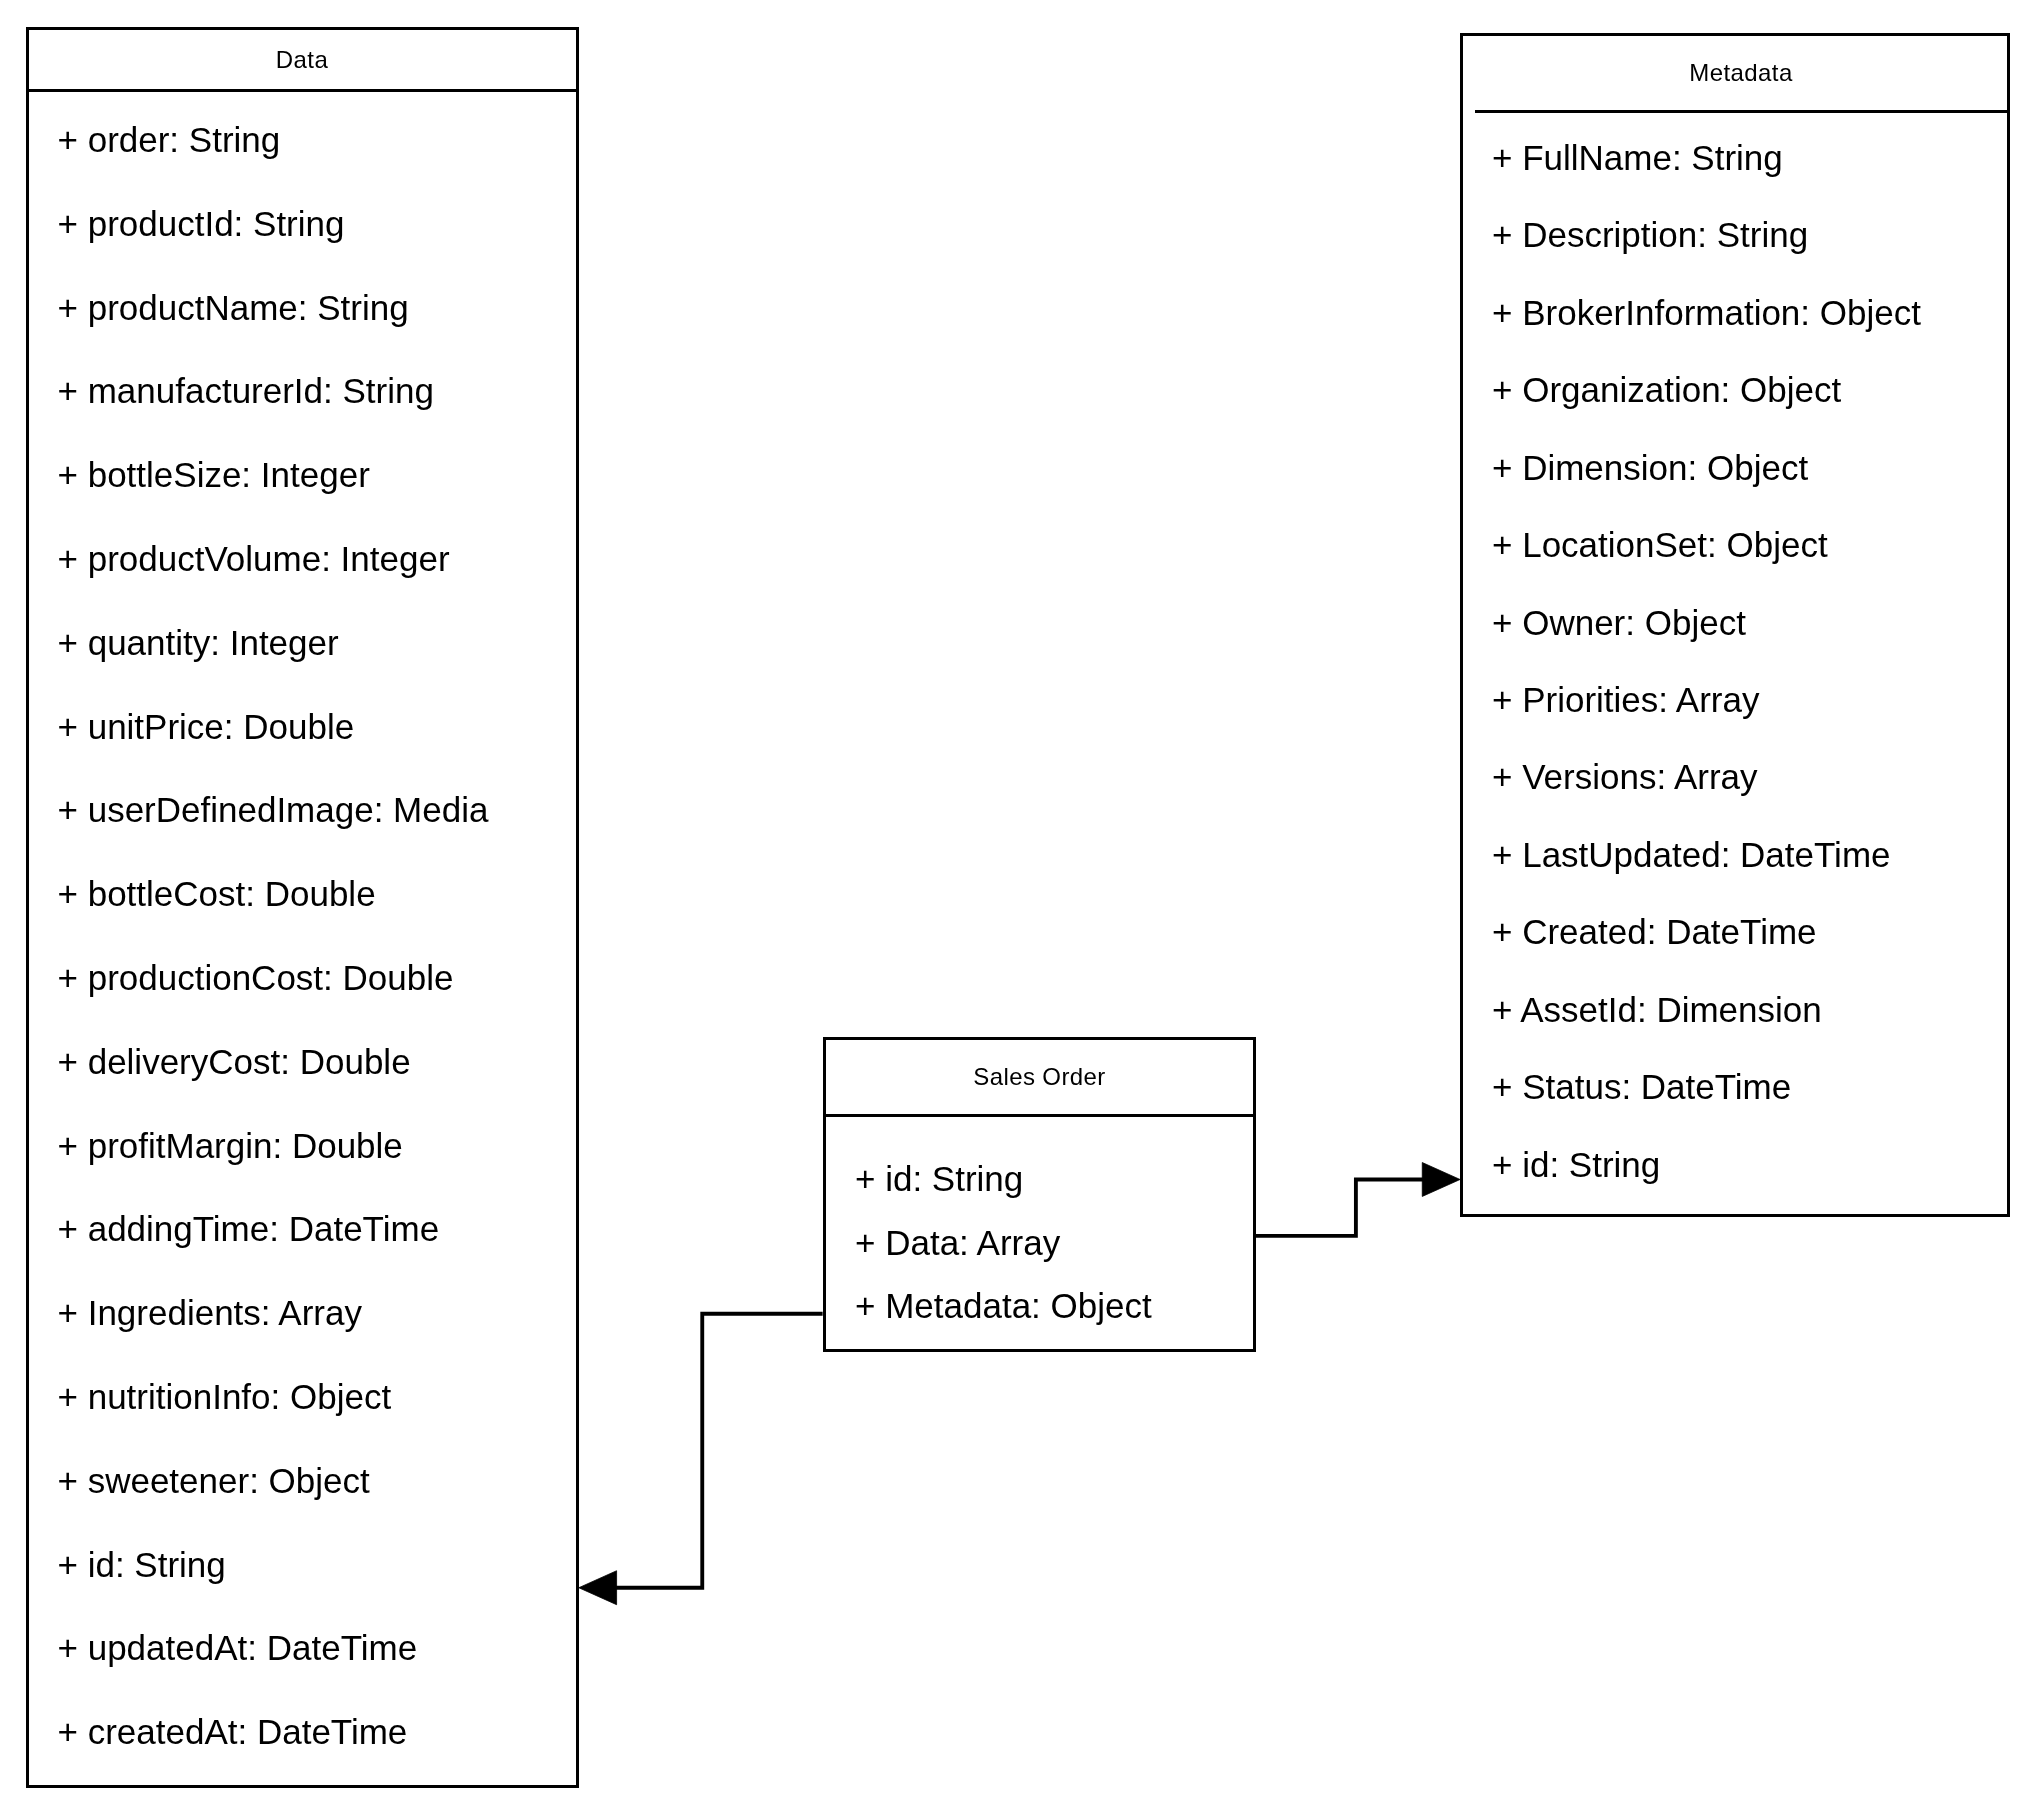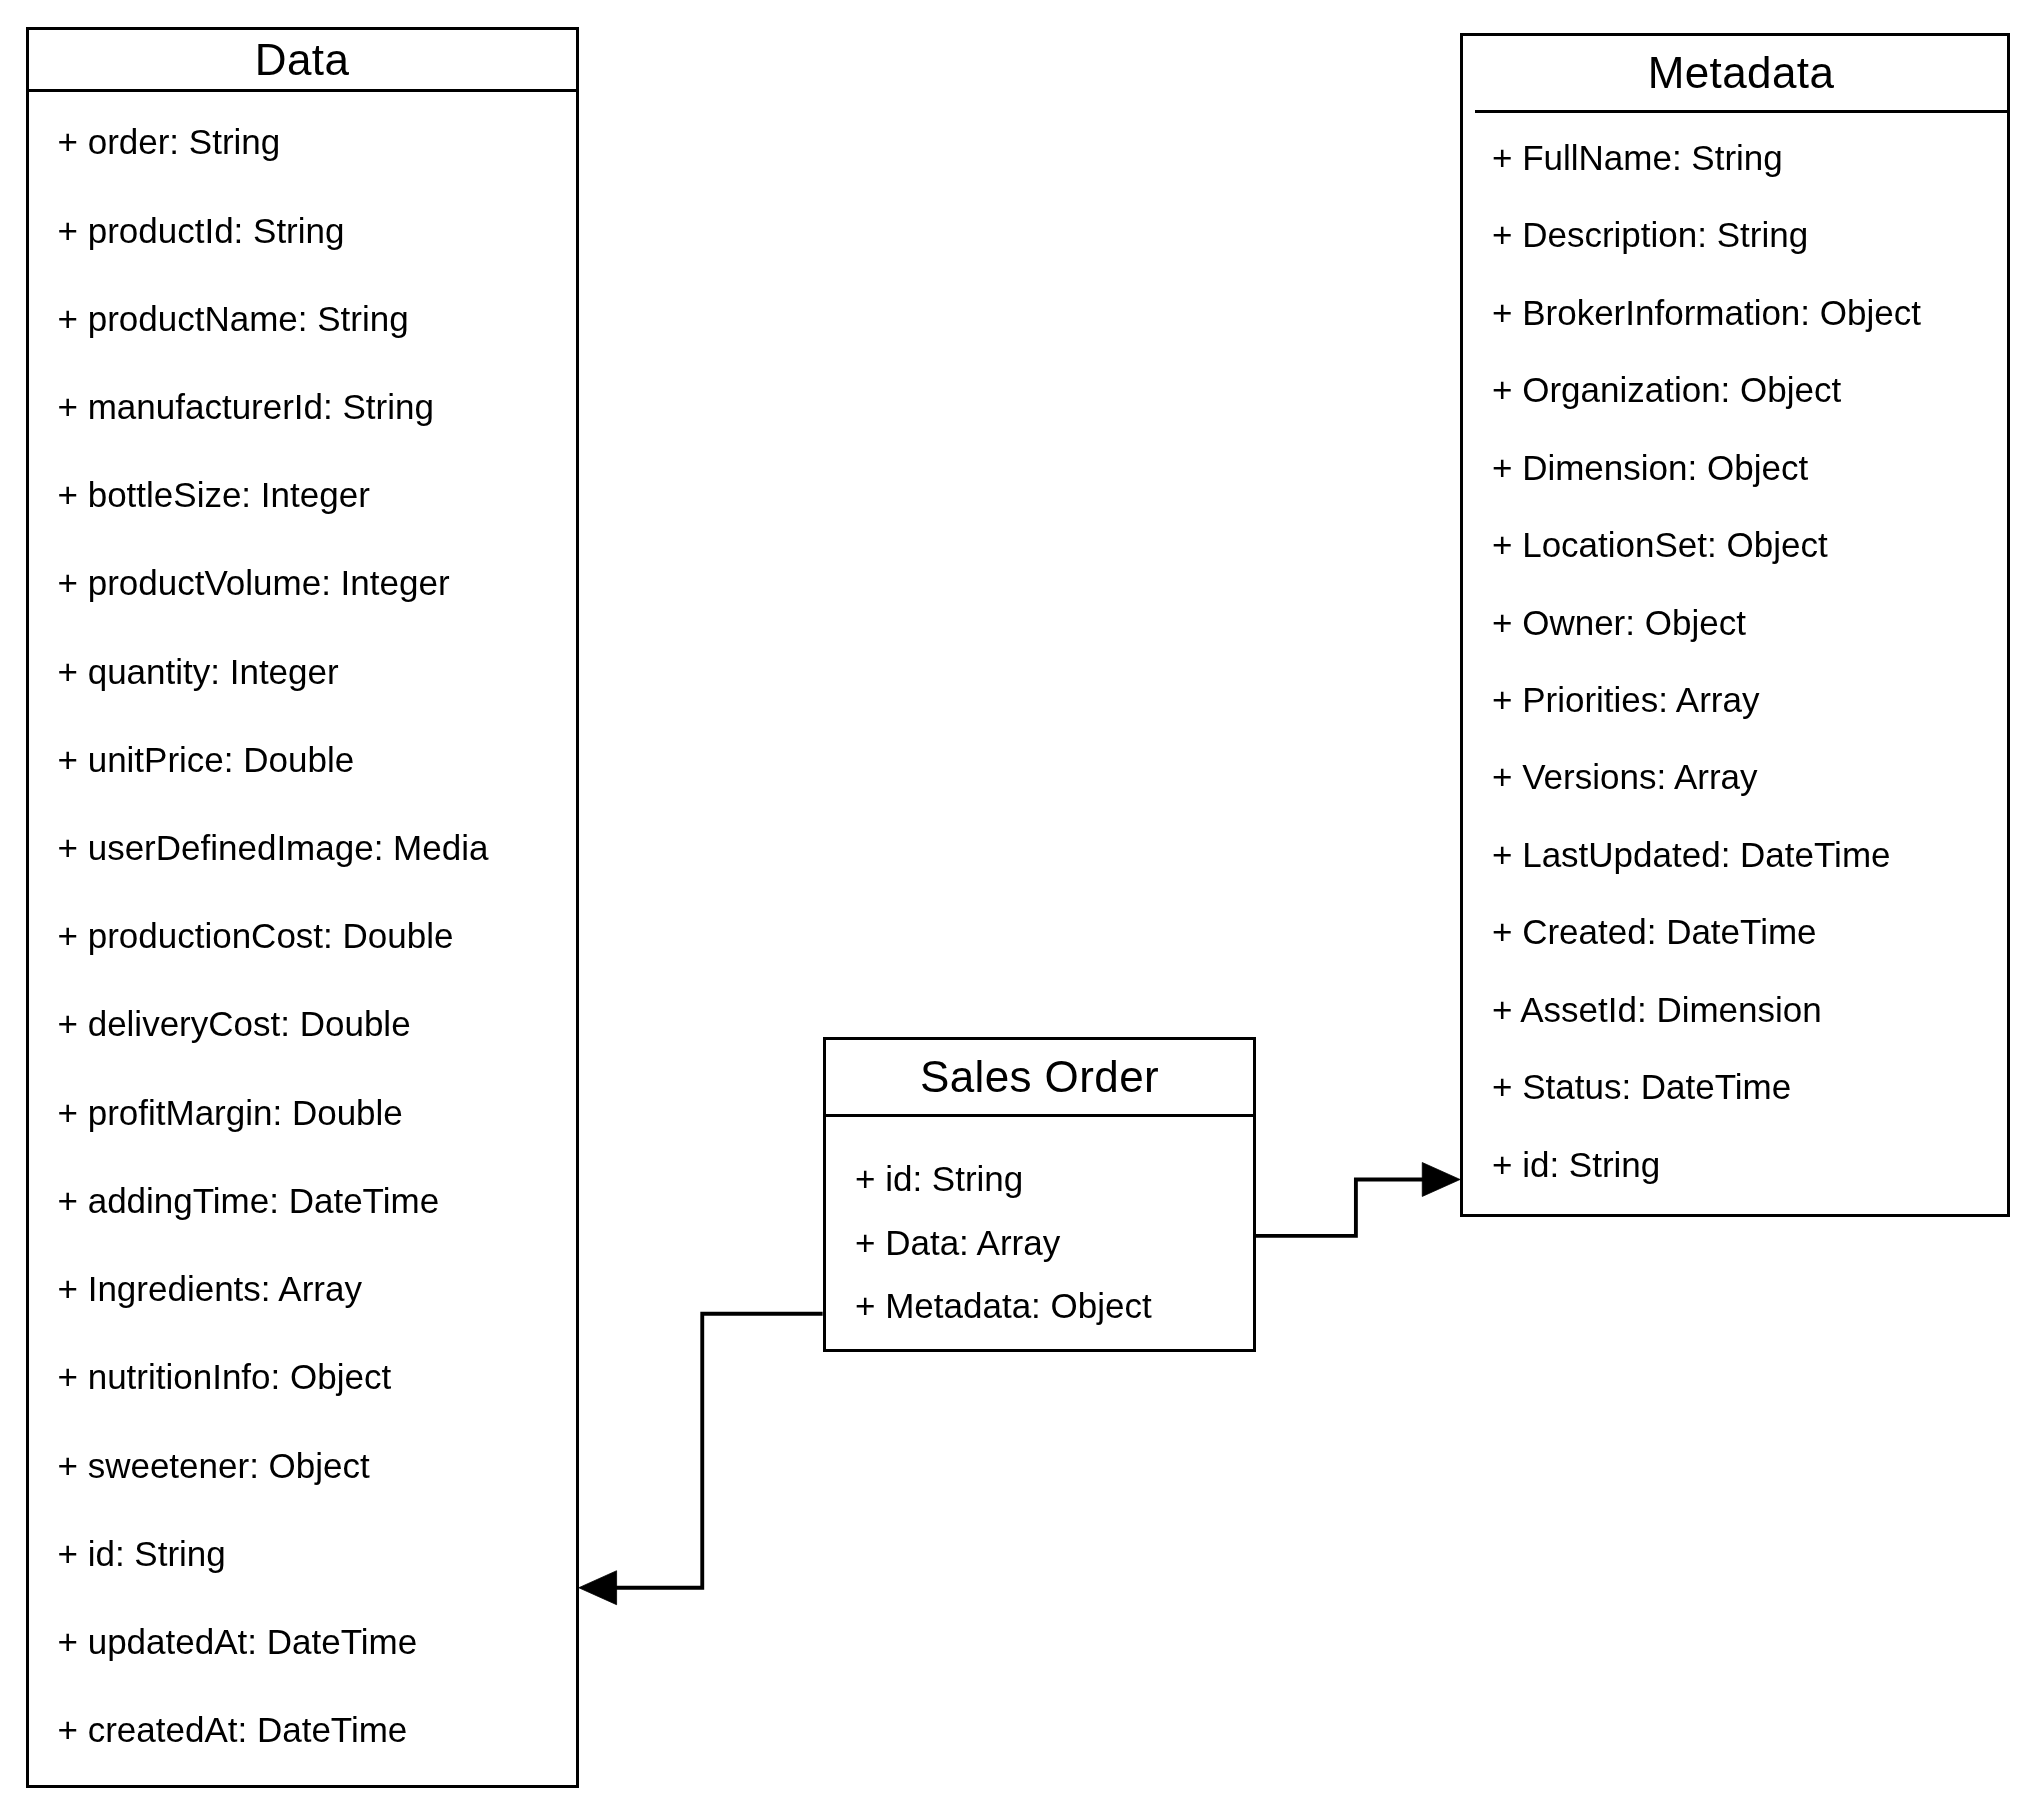--- a/index.html
+++ b/index.html
@@ -39,21 +39,21 @@
     box-sizing: border-box;
     display: flex;
     flex-direction: column;
   }
   .uml-title {
     flex: 0 0 auto;
     border-bottom: 3.1px solid #000000;
     display: flex;
     align-items: center;
     justify-content: center;
-    font-size: 44px;
+    font-size: 24px;
     letter-spacing: 0.4px;
     box-sizing: border-box;
   }
   .uml-fields {
     flex: 1 1 auto;
     display: flex;
     flex-direction: column;
     padding: 6.2px 0 10.8px 0;
   }
   .uml-row {
@@ -93,20 +93,21 @@
     <div class="uml-fields">
       <div class="uml-row">+ order: String</div>
       <div class="uml-row">+ productId: String</div>
       <div class="uml-row">+ productName: String</div>
       <div class="uml-row">+ manufacturerId: String</div>
       <div class="uml-row">+ bottleSize: Integer</div>
       <div class="uml-row">+ productVolume: Integer</div>
       <div class="uml-row">+ quantity: Integer</div>
       <div class="uml-row">+ unitPrice: Double</div>
       <div class="uml-row">+ userDefinedImage: Media</div>
+      <div class="uml-row">+ bottleCost: Double</div>
       <div class="uml-row">+ productionCost: Double</div>
       <div class="uml-row">+ deliveryCost: Double</div>
       <div class="uml-row">+ profitMargin: Double</div>
       <div class="uml-row">+ addingTime: DateTime</div>
       <div class="uml-row">+ Ingredients: Array</div>
       <div class="uml-row">+ nutritionInfo: Object</div>
       <div class="uml-row">+ sweetener: Object</div>
       <div class="uml-row">+ id: String</div>
       <div class="uml-row">+ updatedAt: DateTime</div>
       <div class="uml-row">+ createdAt: DateTime</div>

